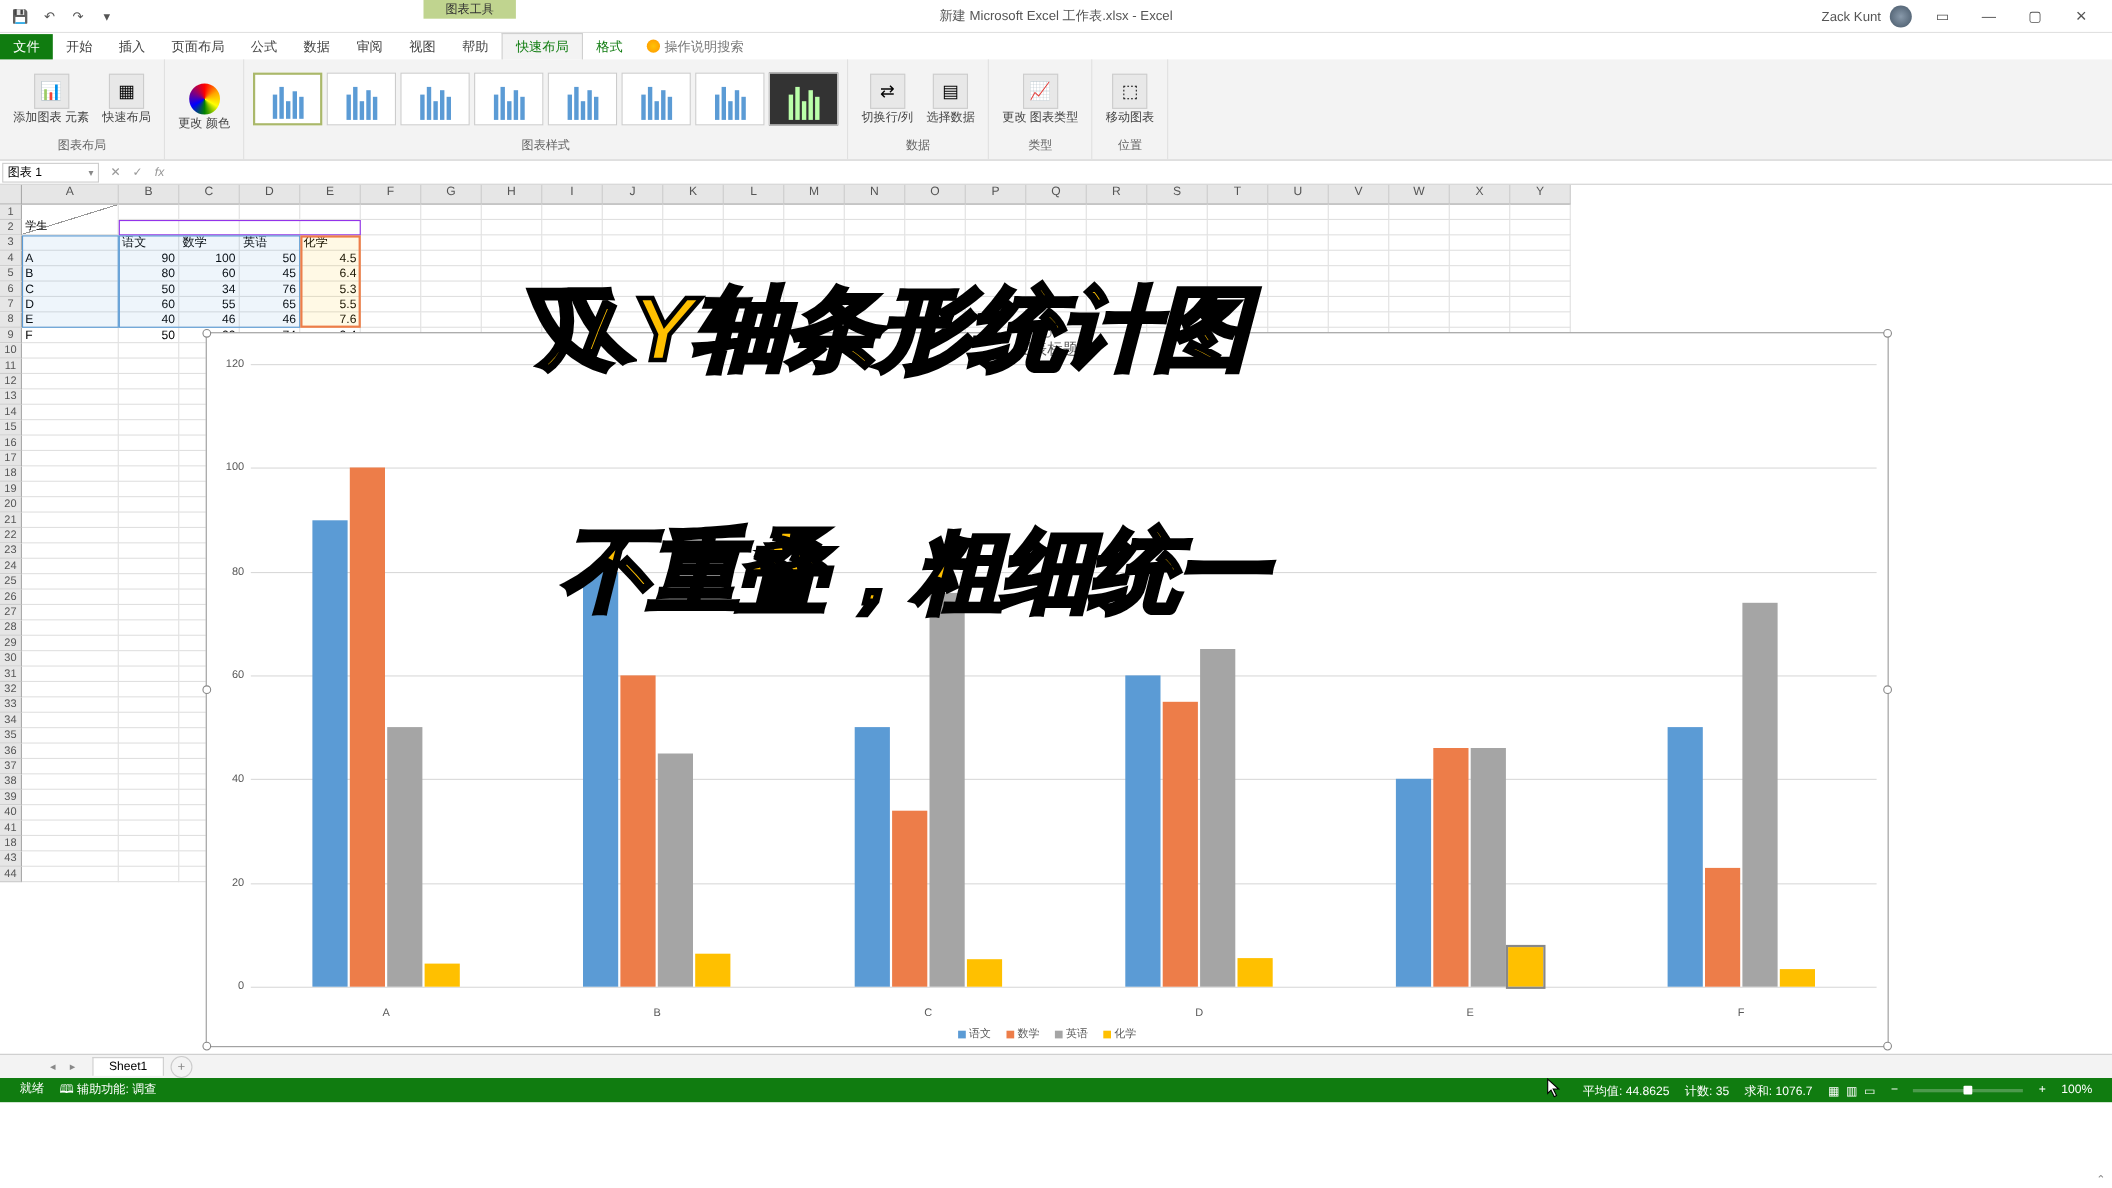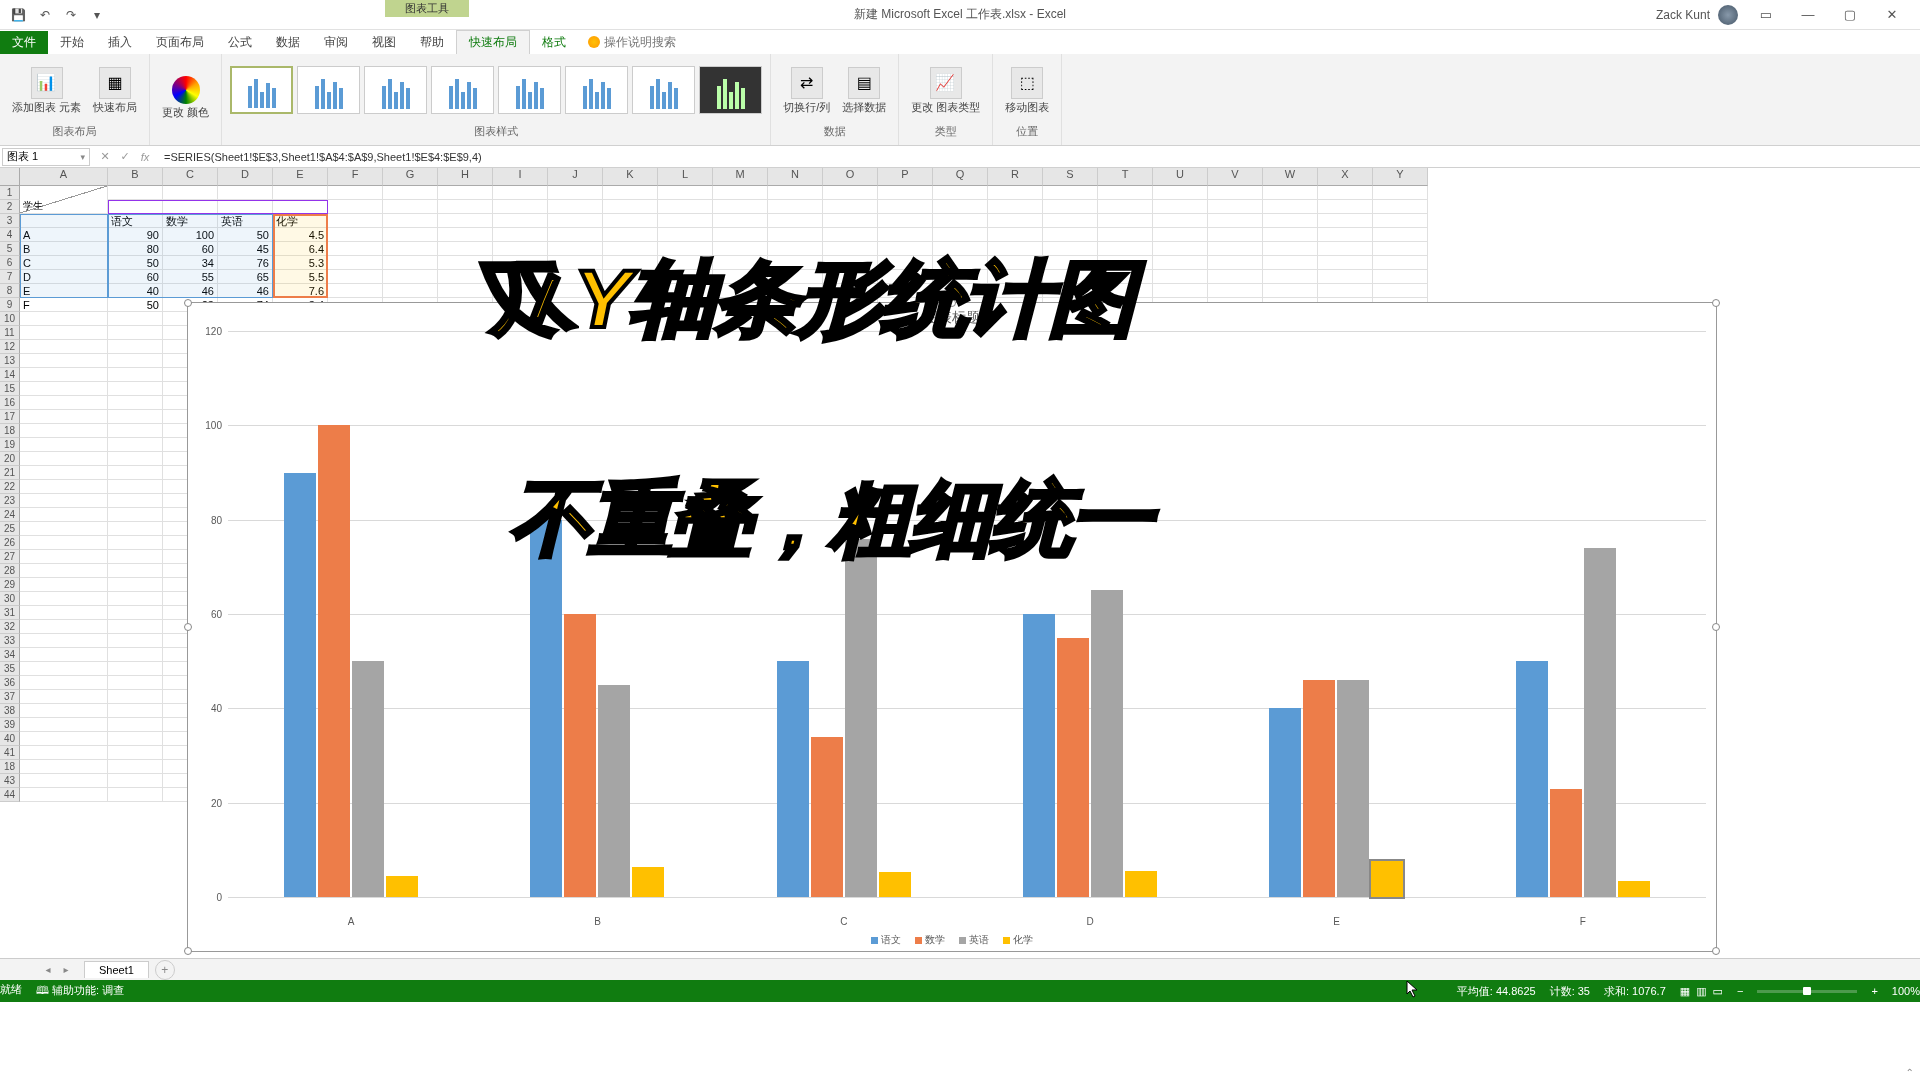--- a/index.html
+++ b/index.html
@@ -74,21 +74,21 @@
 .leg-sw{width:7px;height:7px;}
 .overlay-text{position:absolute;font-family:"Microsoft YaHei";font-weight:900;font-style:italic;color:#ffc000;-webkit-text-stroke:4px #000;letter-spacing:-2px;}
 .ov1{left:505px;top:245px;font-size:82px;transform:scaleX(1.05);}
 .ov1 .mirror{display:inline-block;transform:scaleX(-1);}
 .ov2{left:510px;top:465px;font-size:82px;}
 .sheet-tabs{height:22px;display:flex;align-items:center;background:#f3f3f3;border-top:1px solid #ccc;padding-left:40px;}
 .sheet-nav{display:flex;gap:2px;margin-right:10px;}
 .nav-btn{width:16px;height:16px;color:#888;font-size:10px;display:flex;align-items:center;justify-content:center;}
 .sheet-tab{padding:2px 14px;background:#fff;border:1px solid #ccc;border-bottom:none;font-size:11px;}
 .add-sheet{width:20px;height:20px;border:1px solid #ccc;border-radius:50%;margin-left:6px;display:flex;align-items:center;justify-content:center;font-size:12px;color:#888;}
-.statusbar{height:22px;background:#107c10;color:#fff;display:flex;align-items:center;justify-content:space-between;padding:0 0;font-size:11px;}
+.statusbar{height:22px;background:#107c10;color:#fff;display:flex;align-items:center;justify-content:space-between;padding:0 18px;font-size:11px;}
 .sb-left{display:flex;gap:14px;}
 .sb-right{display:flex;align-items:center;gap:14px;}
 .zoom-slider{width:100px;height:3px;background:#4c9a4c;position:relative;}
 .zoom-slider::before{content:"";position:absolute;left:50%;top:-3px;width:8px;height:8px;background:#fff;border-radius:1px;transform:translateX(-50%);}
 .view-btns{display:flex;gap:6px;}
 .collapse-ribbon{position:absolute;right:6px;bottom:2px;font-size:10px;color:#888;}
 .cursor{position:absolute;left:1406px;top:980px;width:14px;height:18px;pointer-events:none;z-index:999;}
 .cursor svg{display:block;}
 </style>
 </head>
@@ -258,21 +258,20 @@
   <div class="name-box">
       <span>图表 1</span>
     </div>
   <div class="fb-btns">
     <span class="fb-btn">✕</span>
     <span class="fb-btn">✓</span>
     <span class="fb-btn">
         <i>fx</i>
       </span>
   </div>
-  <div class="formula-input">=SERIES(Sheet1!$E$3,Sheet1!$A$4:$A$9,Sheet1!$E$4:$E$9,4)</div>
 </div>
 
 <div class="grid-area">
   <div style="display:flex;">
     <div style="width:20px;height:18px;background:#e6e6e6;border-right:1px solid #aaa;border-bottom:1px solid #aaa;"></div>
     <div class="col-headers" id="col-headers" style="margin-left:0;">
         <div class="col-h first">A</div>
         <div class="col-h">B</div>
         <div class="col-h">C</div>
         <div class="col-h">D</div>

